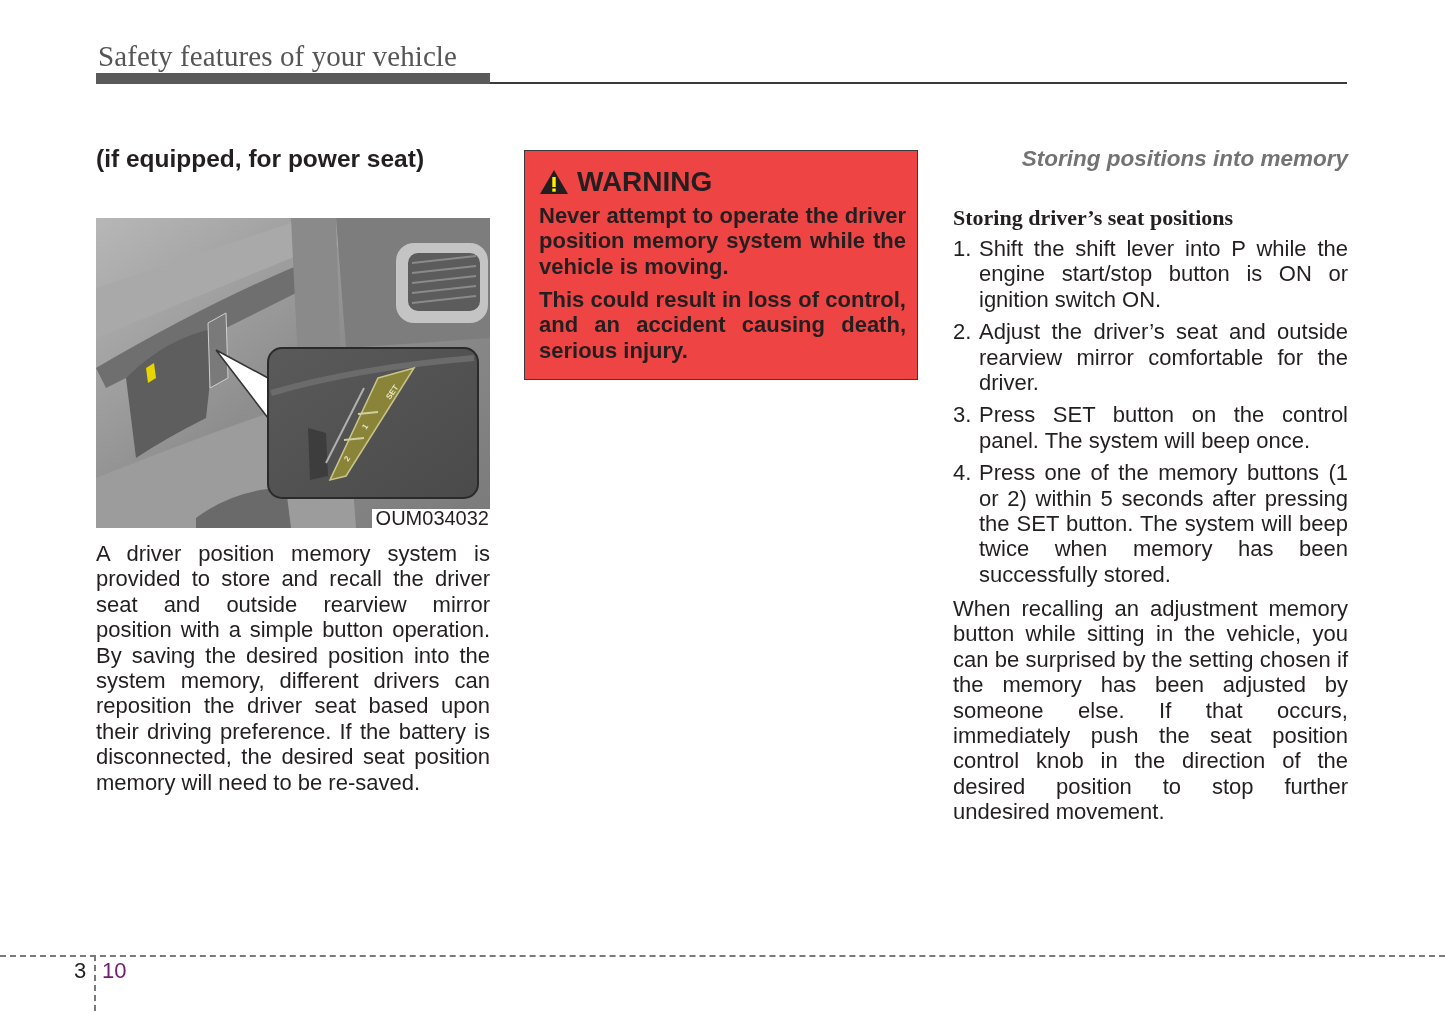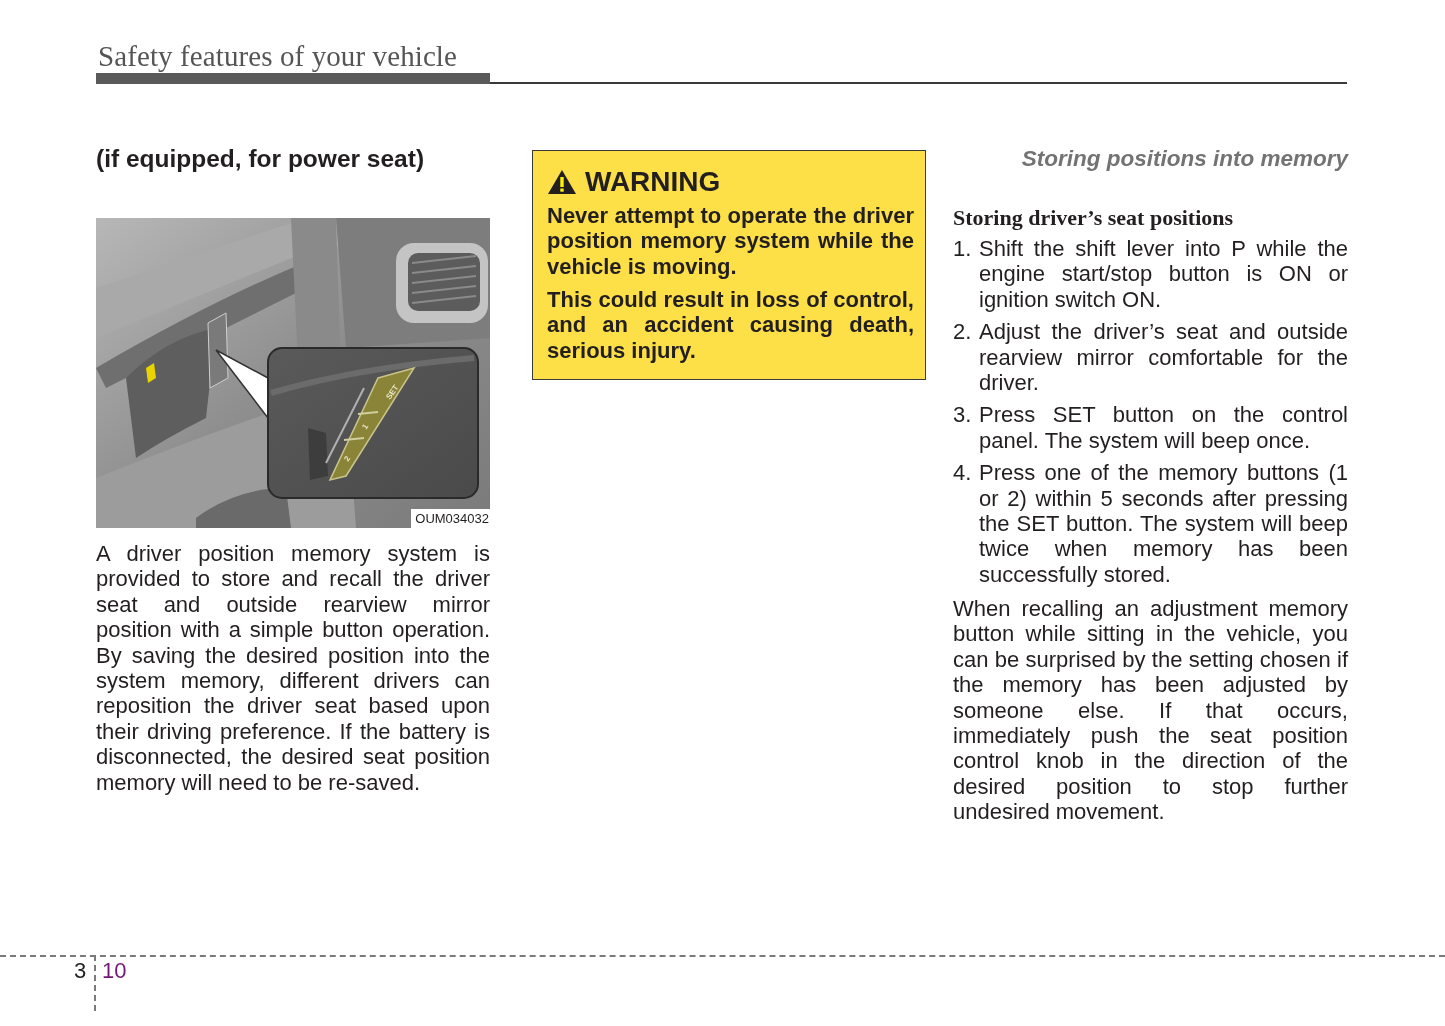--- a/index.html
+++ b/index.html
@@ -27,30 +27,30 @@
     position: absolute; left: 0; top: 145px; width: 420px;
     font-weight: bold; font-size: 24.5px; line-height: 28px; color: #231f20;
   }
   .figure {
     position: absolute; left: 0; top: 218px; width: 394px; height: 310px;
     background: #9a9a9a; overflow: hidden;
   }
   .figure svg { display: block; }
   .figure-code {
     position: absolute; right: 0; bottom: 0; background: #ffffff;
-    font-size: 13px; line-height: 19px; padding: 0 1px 0 4px; color: #231f20;
+    font-size: 20px; line-height: 19px; padding: 0 1px 0 4px; color: #231f20;
   }
   .body-text {
     font-size: 22px; line-height: 25.4px; text-align: justify; color: #231f20;
   }
   .left-para { position: absolute; left: 0; top: 541px; width: 394px; }
 
   .warning-box {
-    position: absolute; left: 8px; top: 150px; width: 392px; height: 228px;
-    background: #fde047; border: 1.5px solid #3a3a3a;
+    position: absolute; left: 0; top: 150px; width: 392px; height: 228px;
+    background: #ef4444; border: 1.5px solid #3a3a3a;
   }
   .warning-head {
     position: absolute; left: 14px; top: 14px; display: flex; align-items: center;
     font-weight: bold; font-size: 28px; line-height: 34px; color: #231f20;
   }
   .warning-head svg { margin-right: 8px; }
   .warning-text {
     position: absolute; left: 14px; width: 367px;
     font-weight: bold; font-size: 22px; line-height: 25.4px; text-align: justify; color: #231f20;
   }

